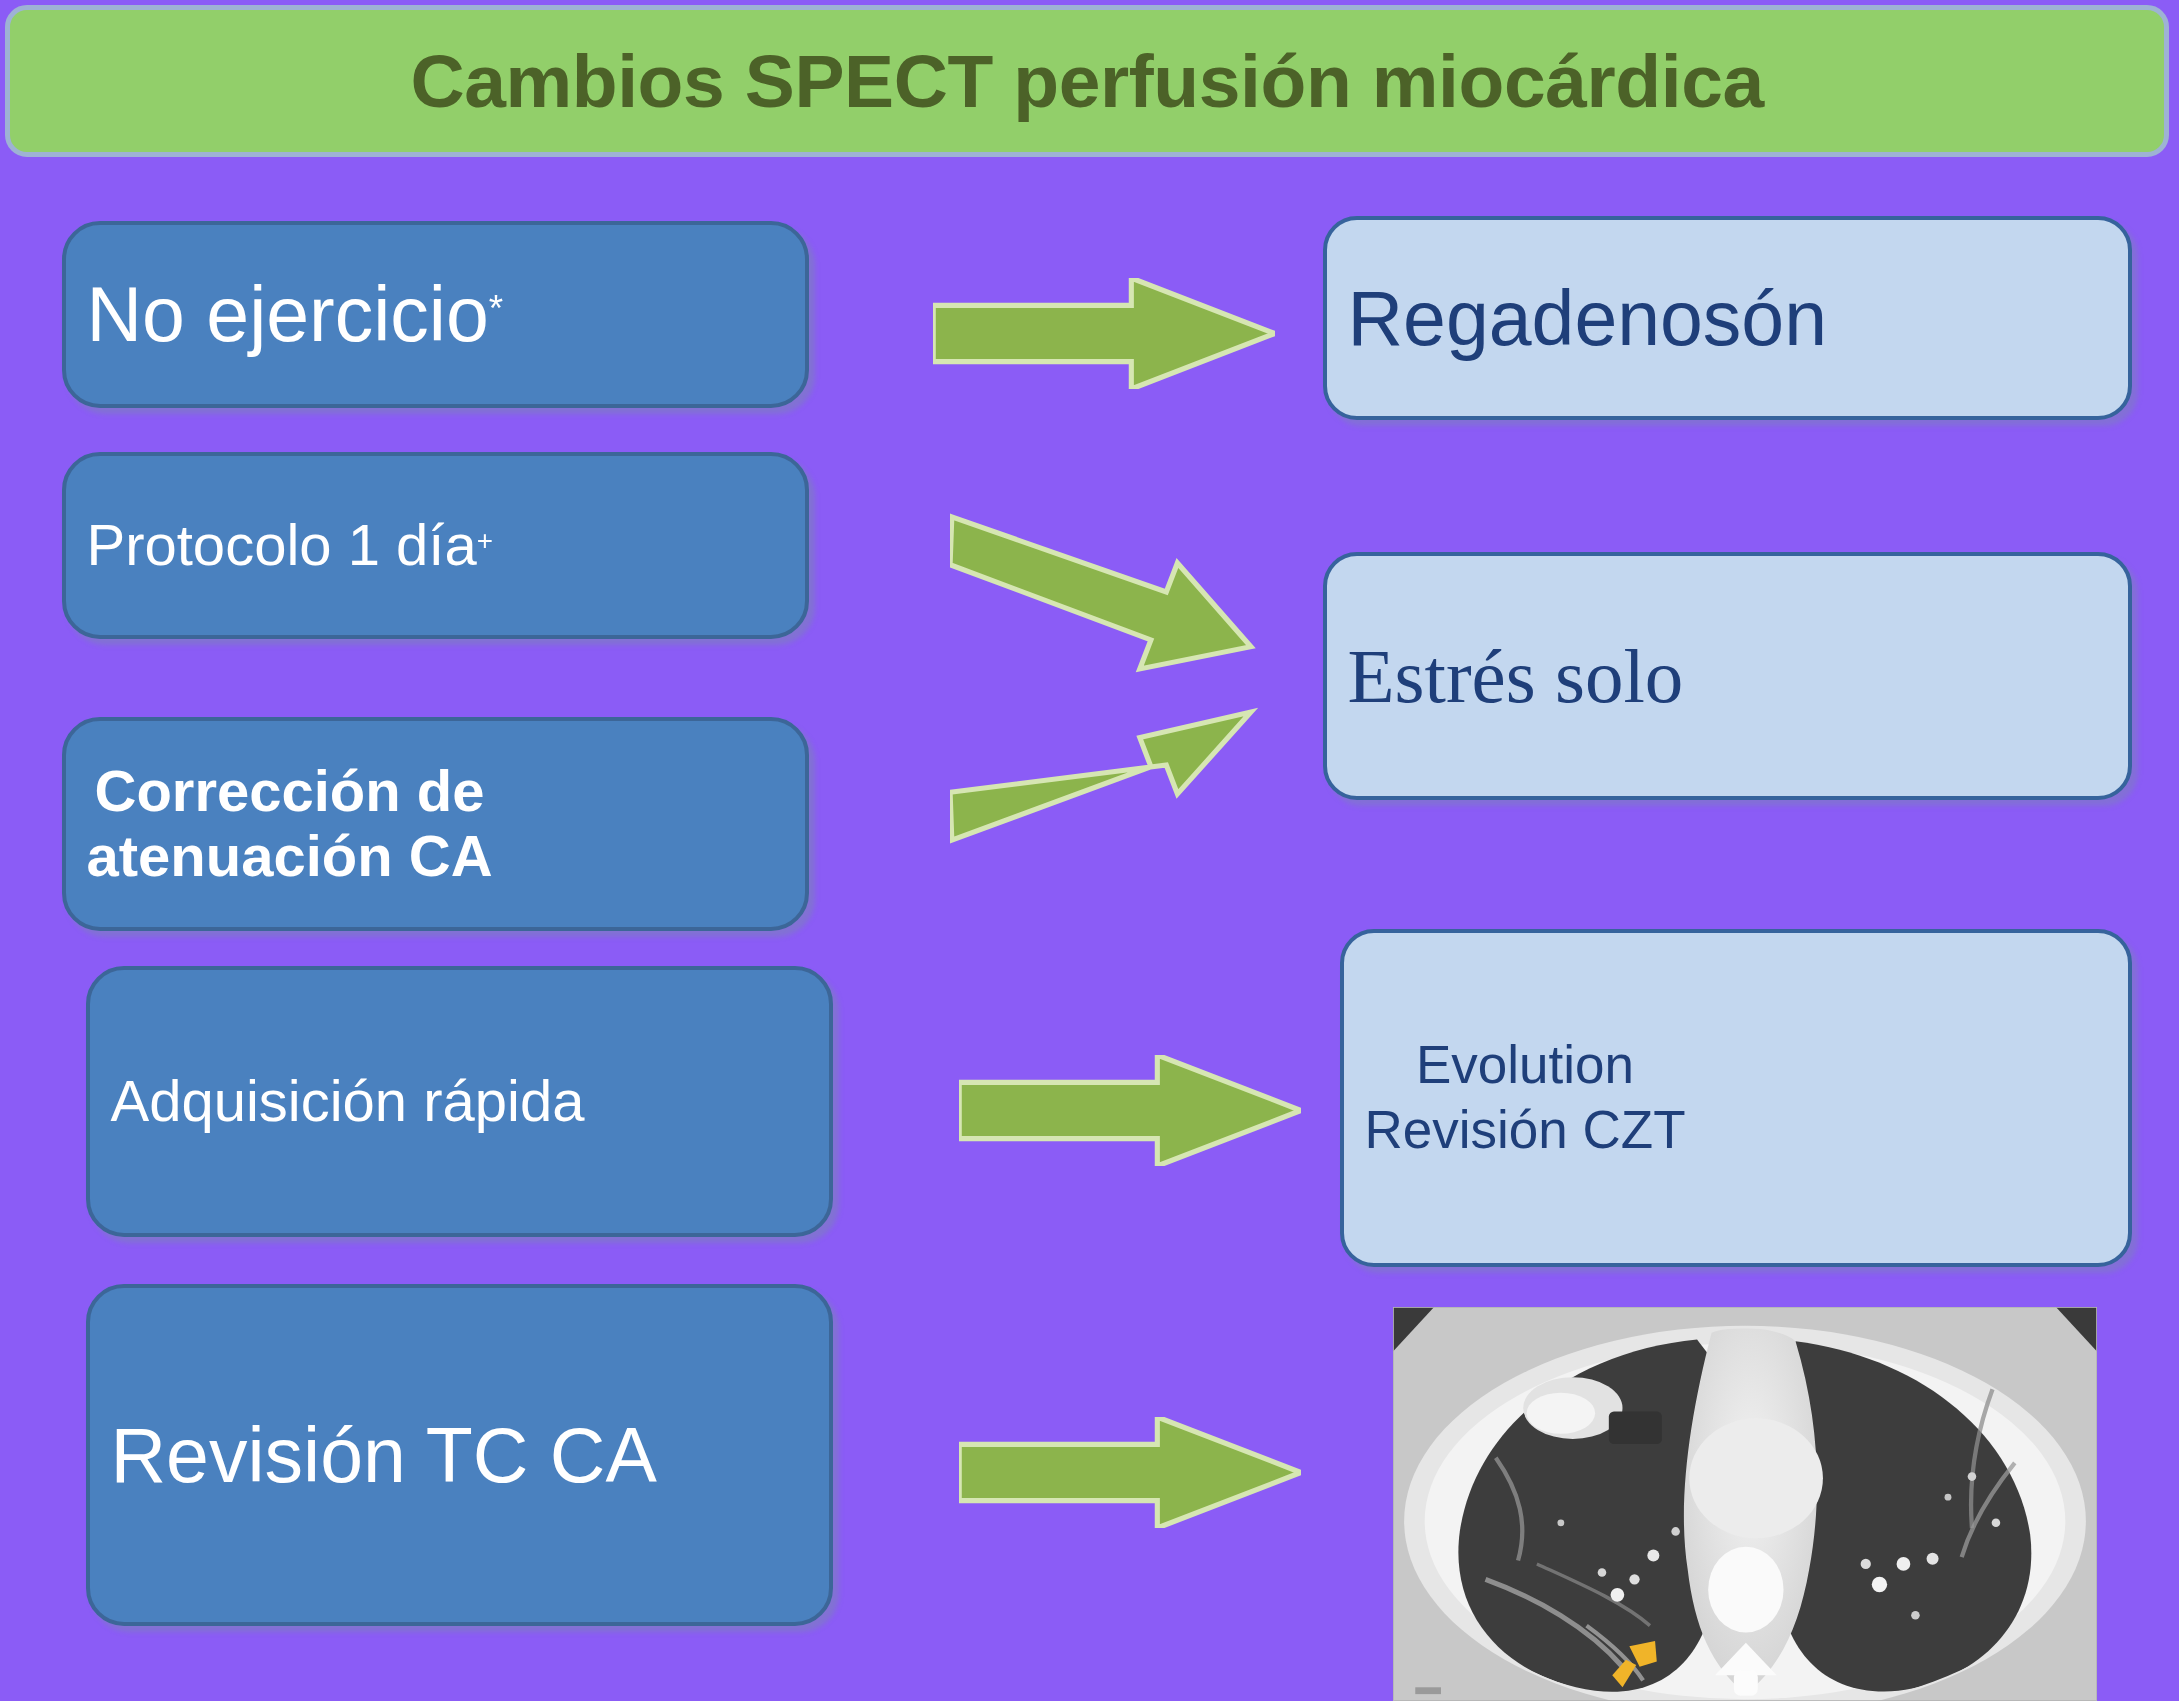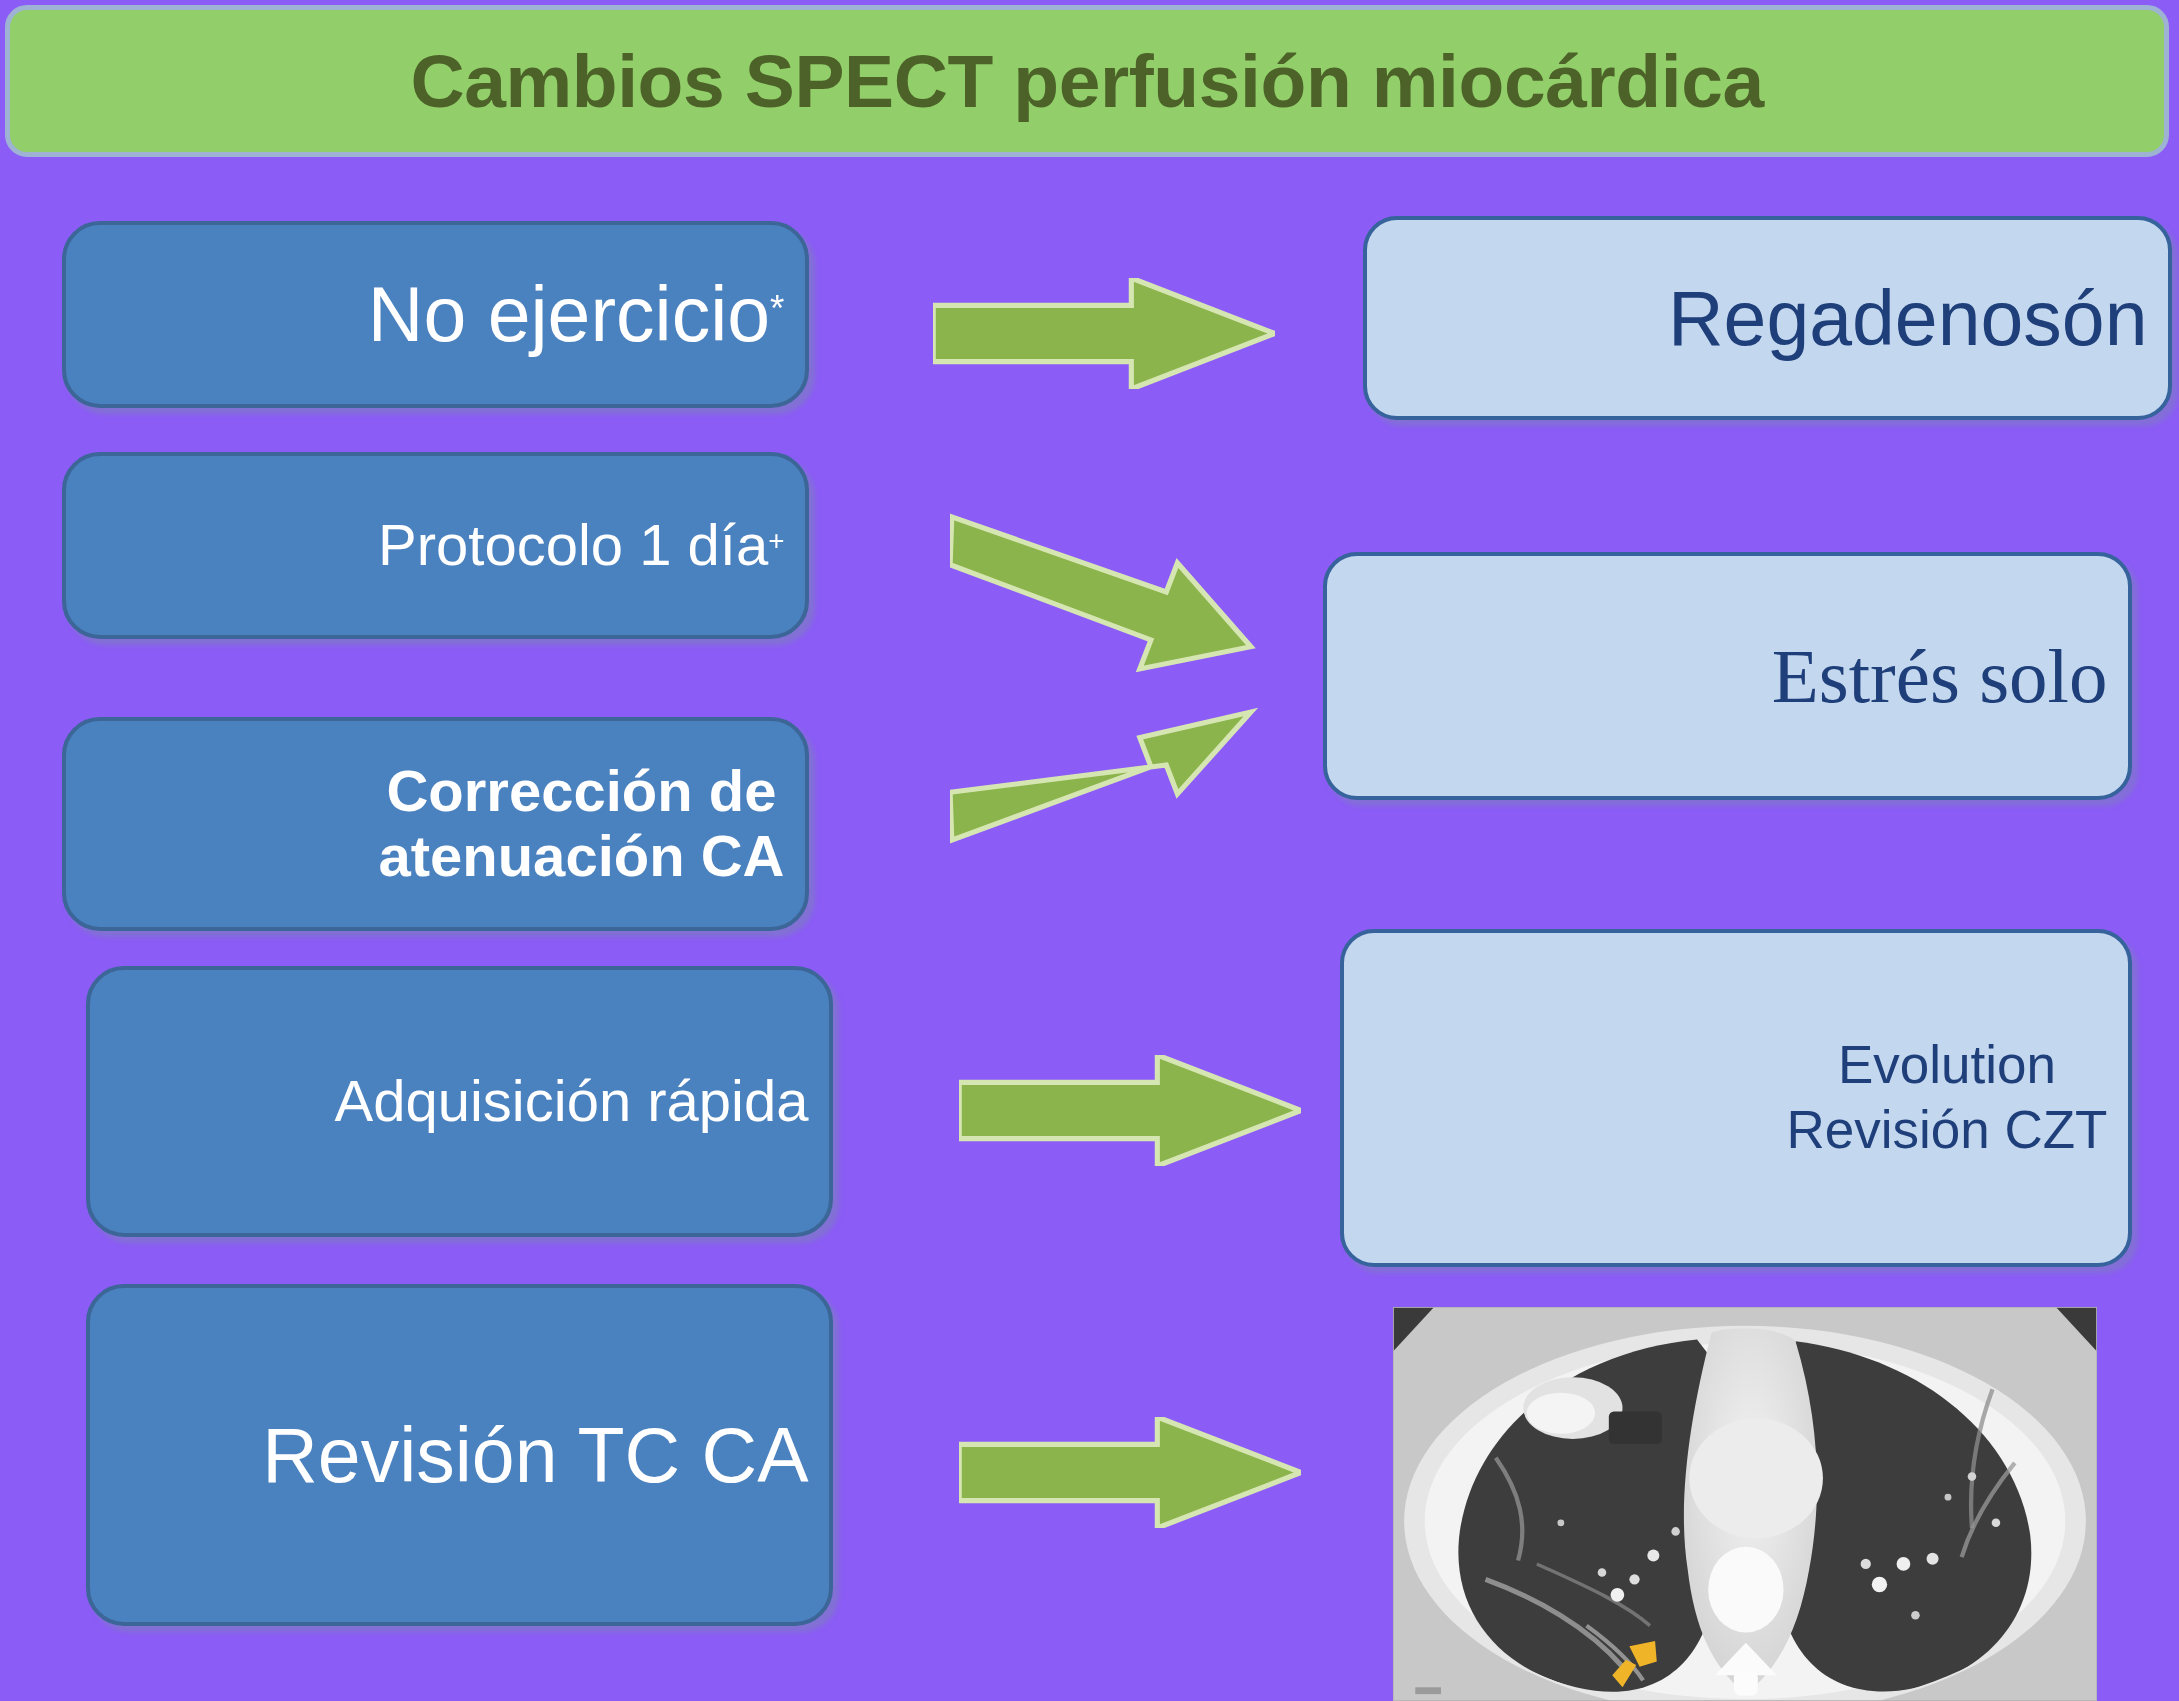--- a/index.html
+++ b/index.html
@@ -42,21 +42,21 @@
     white-space: nowrap;
     line-height: 1;
   }
 
   
   .box {
     position: absolute;
     box-sizing: border-box;
     display: flex;
     align-items: center;
-    justify-content: flex-end;
+    justify-content: flex-start;
     text-align: center;
   }
   .box-left {
     background: #4a81bf;
     border: 4.3px solid #3c6698;
     border-radius: 38px;
     box-shadow: 5.1px 6px 5.1px rgba(120,140,170,0.45);
     color: #ffffff;
   }
   .box-right {
@@ -131,21 +131,21 @@
   </div>
 
   <div class="box box-left" style="left:86px; top:1284px; width:747px; height:342px;">
     <span class="box-label lbl-70">Revisión TC CA</span>
   </div>
 
   <div class="box box-left" style="left:86px; top:966px; width:747px; height:271px;">
     <span class="box-label lbl-64">Adquisición rápida</span>
   </div>
 
-  <div class="box box-right" style="left:1323px; top:216px; width:809px; height:204px;margin-left:40px;">
+  <div class="box box-right" style="left:1323px; top:216px; width:809px; height:204px;">
     <span class="box-label lbl-70">Regadenosón</span>
   </div>
 
   <div class="box box-right" style="left:1323px; top:552px; width:809px; height:248px;font-family:Liberation Serif, serif;">
     <span class="box-label lbl-70">Estrés solo</span>
   </div>
 
   <div class="box box-right" style="left:1340px; top:929px; width:792px; height:338px;">
     <span class="box-label multi">
       <span style="display:block">Evolution</span>

